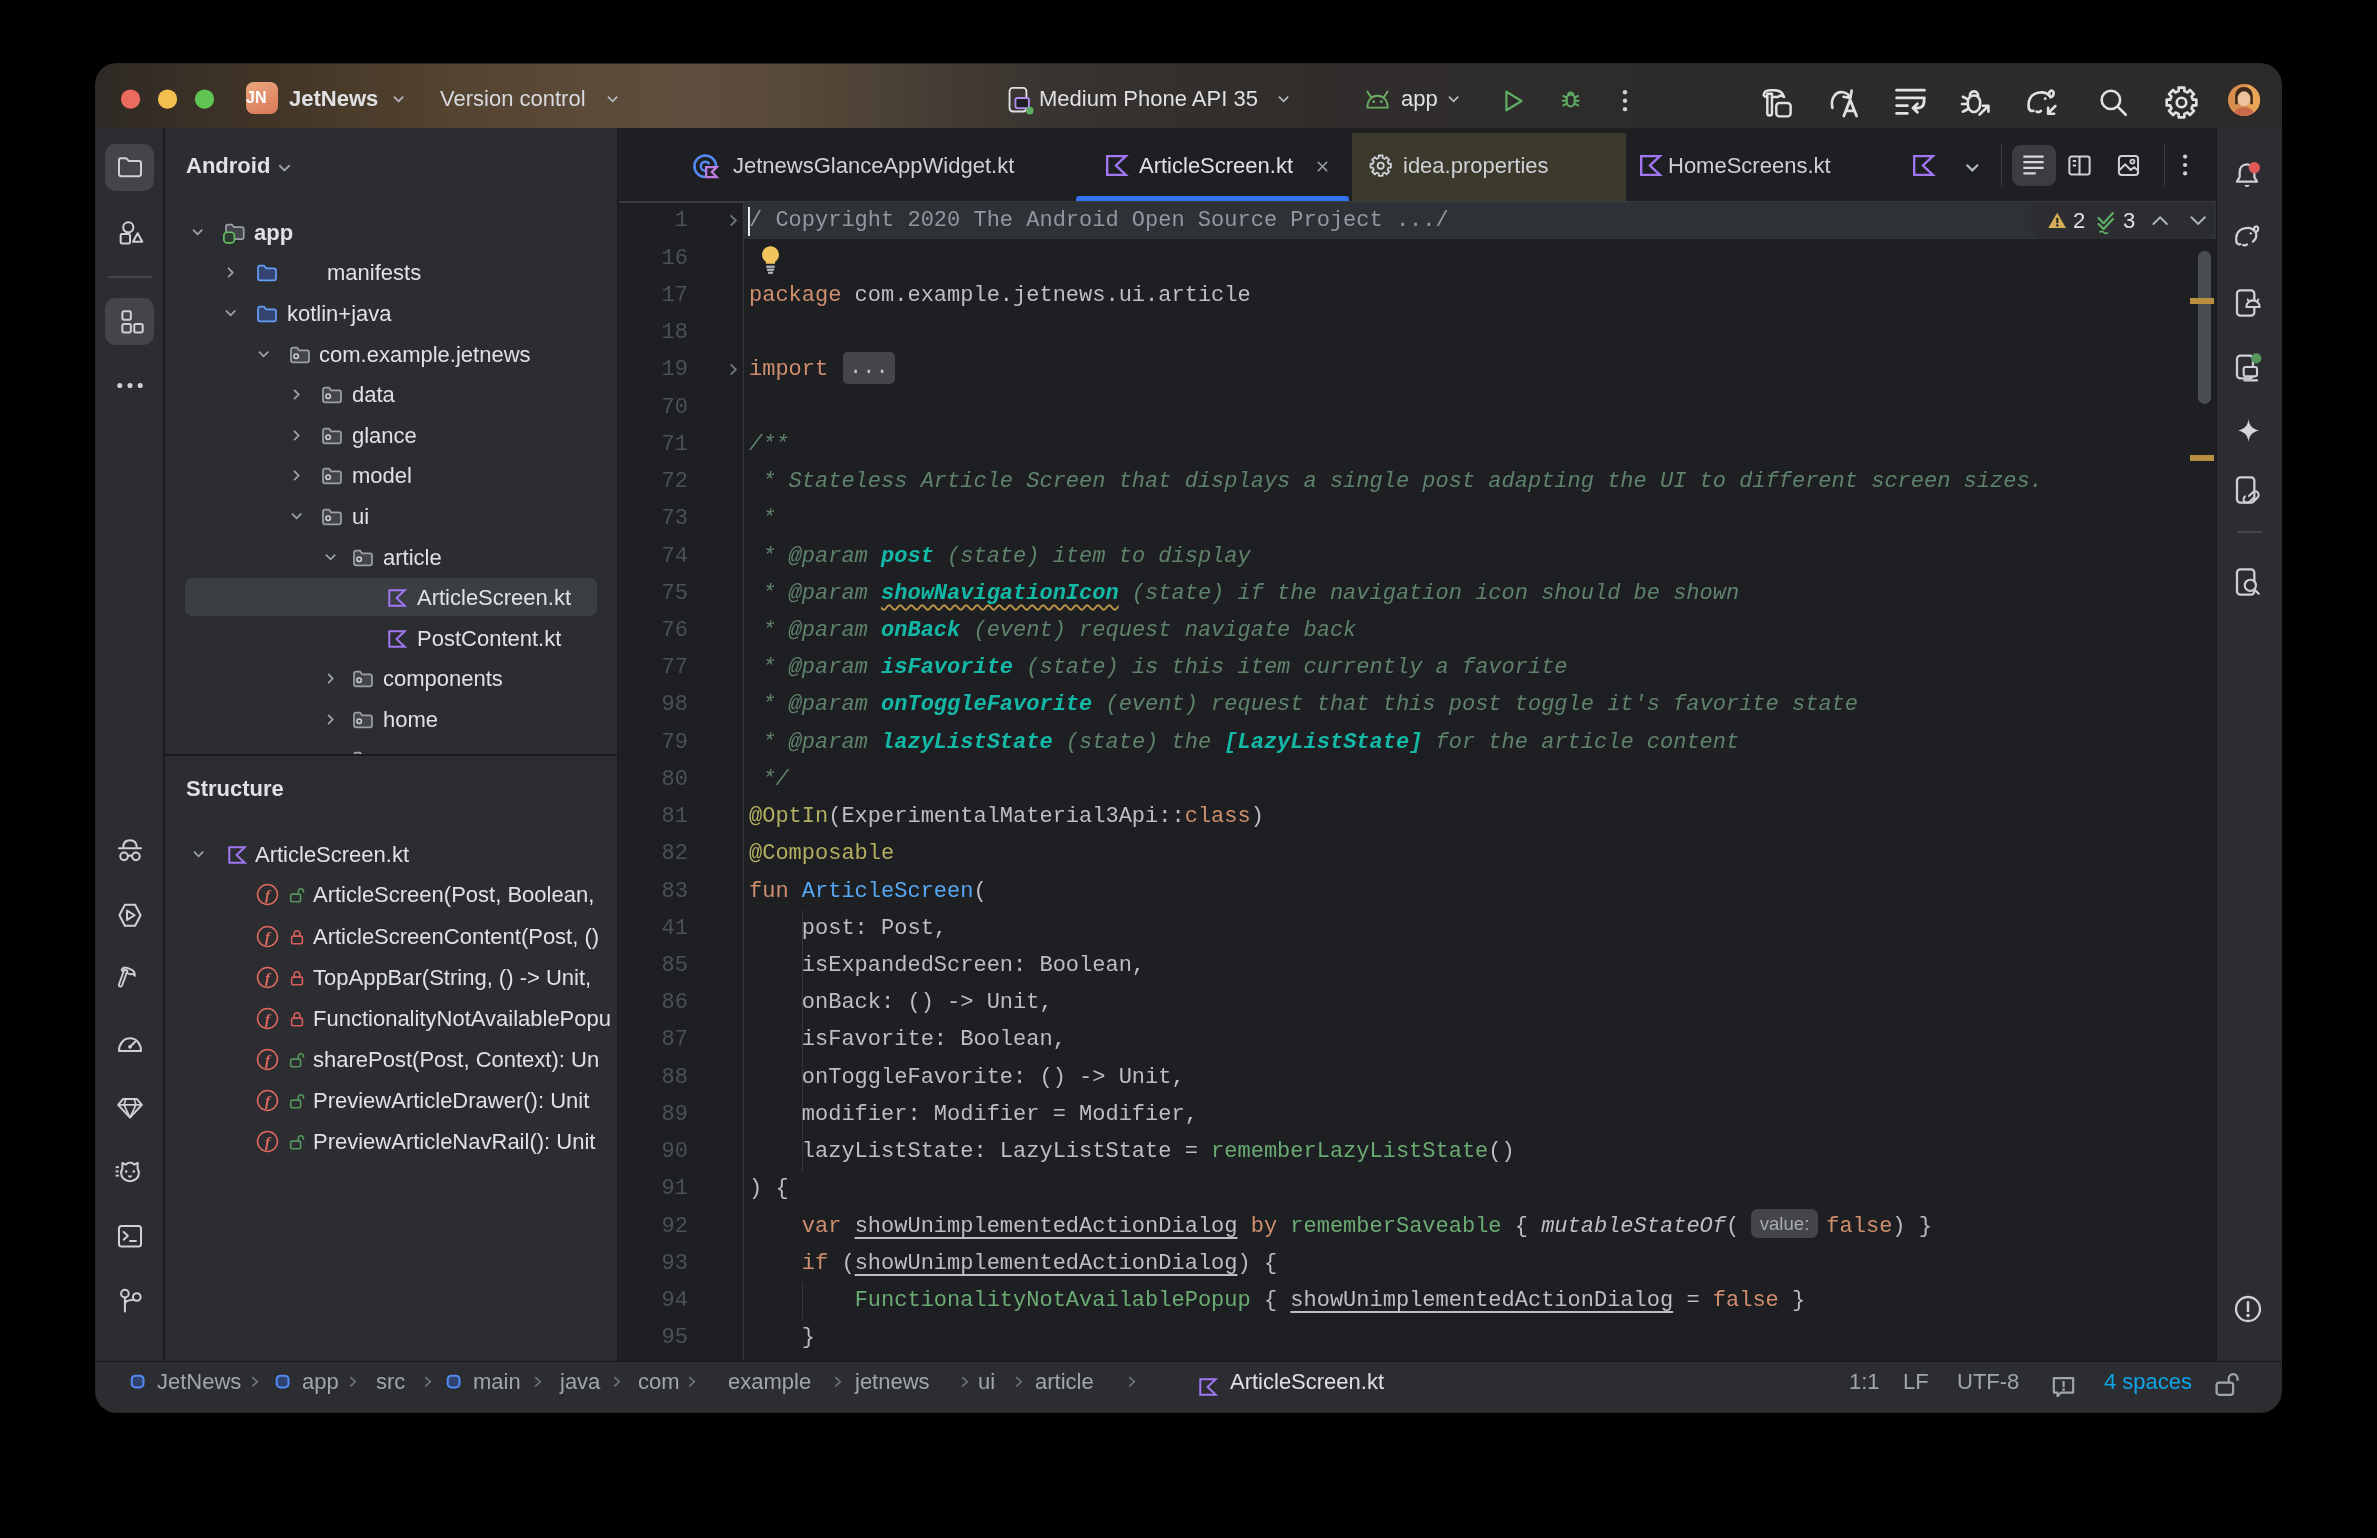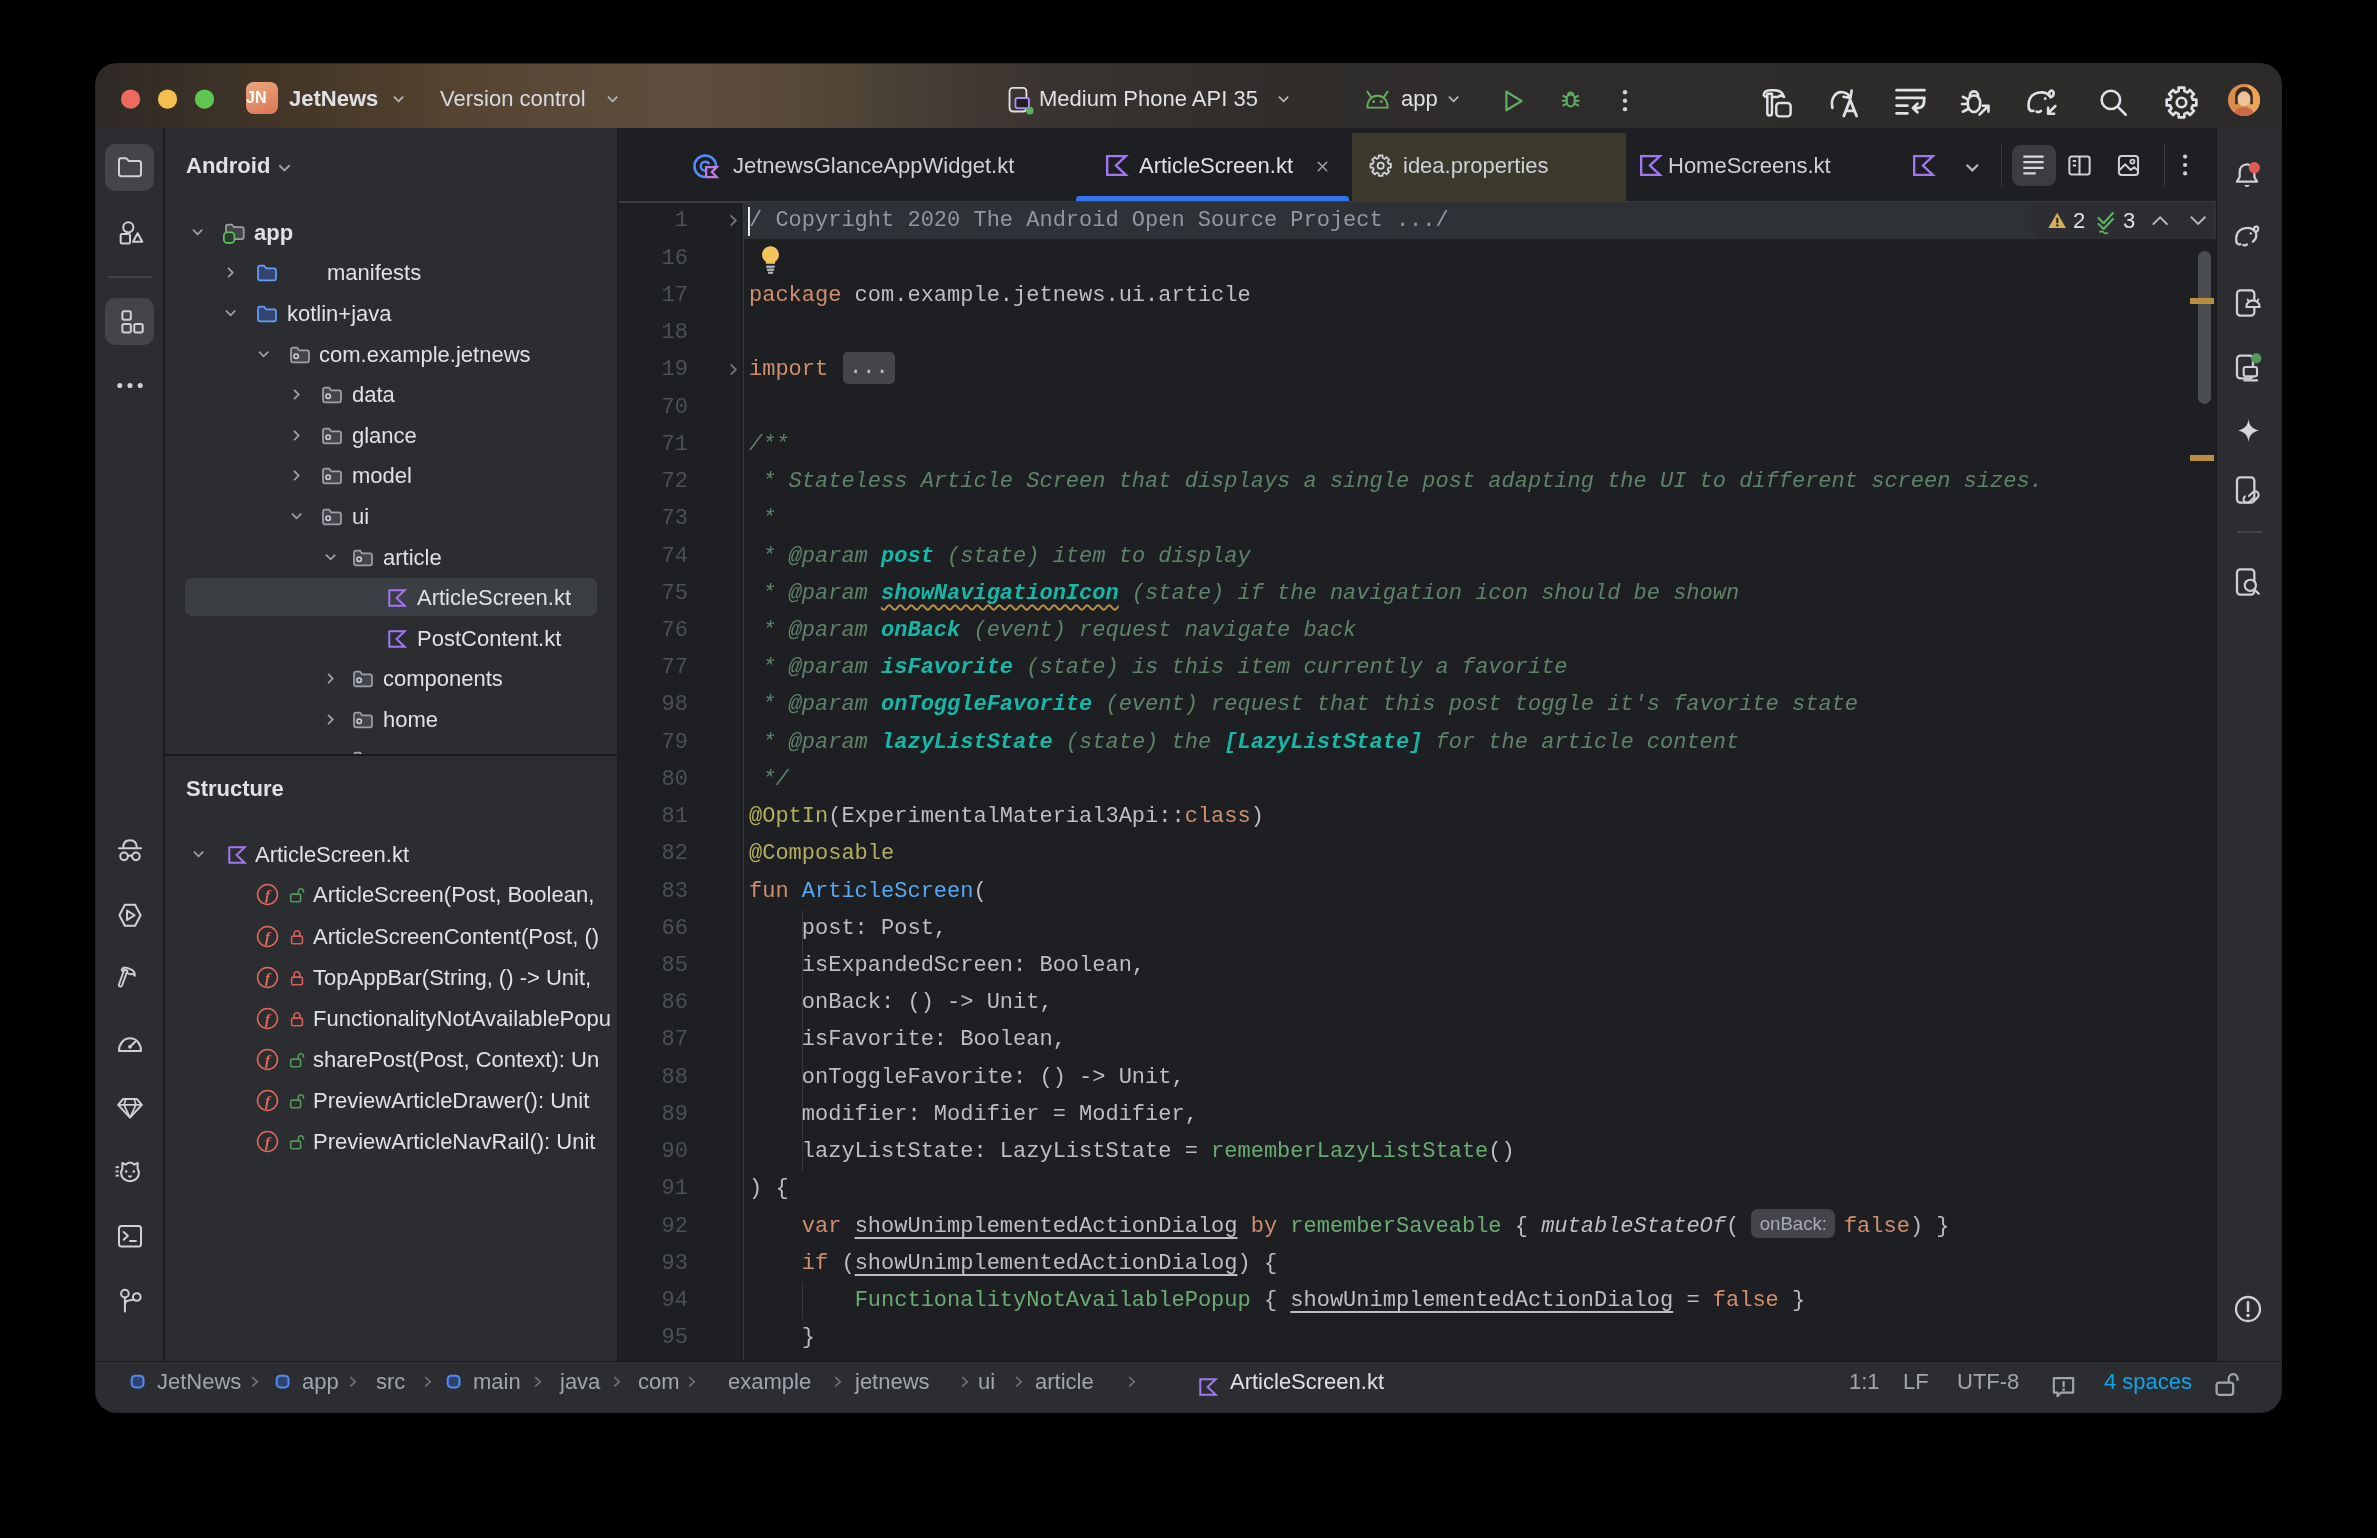--- a/index.html
+++ b/index.html
@@ -543,21 +543,21 @@
 <div class="ln" style="top:410px">74</div>
 <div class="ln" style="top:447px">75</div>
 <div class="ln" style="top:484px">76</div>
 <div class="ln" style="top:521px">77</div>
 <div class="ln" style="top:558px">98</div>
 <div class="ln" style="top:596px">79</div>
 <div class="ln" style="top:633px">80</div>
 <div class="ln" style="top:670px">81</div>
 <div class="ln" style="top:707px">82</div>
 <div class="ln" style="top:745px">83</div>
-<div class="ln" style="top:782px">66</div>
+<div class="ln" style="top:782px">41</div>
 <div class="ln" style="top:819px">85</div>
 <div class="ln" style="top:856px">86</div>
 <div class="ln" style="top:893px">87</div>
 <div class="ln" style="top:931px">88</div>
 <div class="ln" style="top:968px">89</div>
 <div class="ln" style="top:1005px">90</div>
 <div class="ln" style="top:1042px">91</div>
 <div class="ln" style="top:1080px">92</div>
 <div class="ln" style="top:1117px">93</div>
 <div class="ln" style="top:1154px">94</div>
@@ -592,21 +592,21 @@
 <div class="cl" style="left:130px;top:707px"><span class="ann">@Composable</span></div>
 <div class="cl" style="left:130px;top:745px"><span class="kw">fun</span> <span class="fn">ArticleScreen</span>(</div>
 <div class="cl" style="left:130px;top:782px">    post: Post,</div>
 <div class="cl" style="left:130px;top:819px">    isExpandedScreen: Boolean,</div>
 <div class="cl" style="left:130px;top:856px">    onBack: () -&gt; Unit,</div>
 <div class="cl" style="left:130px;top:893px">    isFavorite: Boolean,</div>
 <div class="cl" style="left:130px;top:968px">    modifier: Modifier = Modifier,</div>
 <div class="cl" style="left:130px;top:931px">    onToggleFavorite: () -&gt; Unit,</div>
 <div class="cl" style="left:130px;top:1005px">    lazyListState: LazyListState = <span class="grn">rememberLazyListState</span>()</div>
 <div class="cl" style="left:130px;top:1042px">) {</div>
-<div class="cl" style="left:130px;top:1080px">    <span class="kw">var</span> <span class="un">showUnimplementedActionDialog</span> <span class="kw">by</span> <span class="grn">rememberSaveable</span> { <span style="font-style:italic">mutableStateOf</span>(<span class="chip">onBack:</span><span class="kw">false</span>) }</div>
+<div class="cl" style="left:130px;top:1080px">    <span class="kw">var</span> <span class="un">showUnimplementedActionDialog</span> <span class="kw">by</span> <span class="grn">rememberSaveable</span> { <span style="font-style:italic">mutableStateOf</span>(<span class="chip">value:</span><span class="kw">false</span>) }</div>
 <div class="cl" style="left:130px;top:1117px">    <span class="kw">if</span> (<span class="un">showUnimplementedActionDialog</span>) {</div>
 <div class="cl" style="left:130px;top:1154px">        <span class="grn">FunctionalityNotAvailablePopup</span> { <span class="un">showUnimplementedActionDialog</span> = <span class="kw">false</span> }</div>
 <div class="cl" style="left:130px;top:1191px">    }</div>
 <div class="a" style="left:1412px;top:74px;width:183px;height:37px;background:#2b2d30;border-radius:0 0 12px 12px"></div>
 <svg class="a" style="left:1428px;top:83px" width="20.3" height="18.6" viewBox="0 0 24 22">
         <path d="M12 2 L22.5 20 L1.5 20 Z" fill="#d6ae58"></path>
         <rect x="11" y="8" width="2.4" height="6.5" rx="1" fill="#1e1f22"></rect>
         <circle cx="12.2" cy="17" r="1.4" fill="#1e1f22"></circle>
       </svg>
 <div class="a" style="left:1454px;top:80px;color:#dfe1e5;font-size:22px">2</div>

